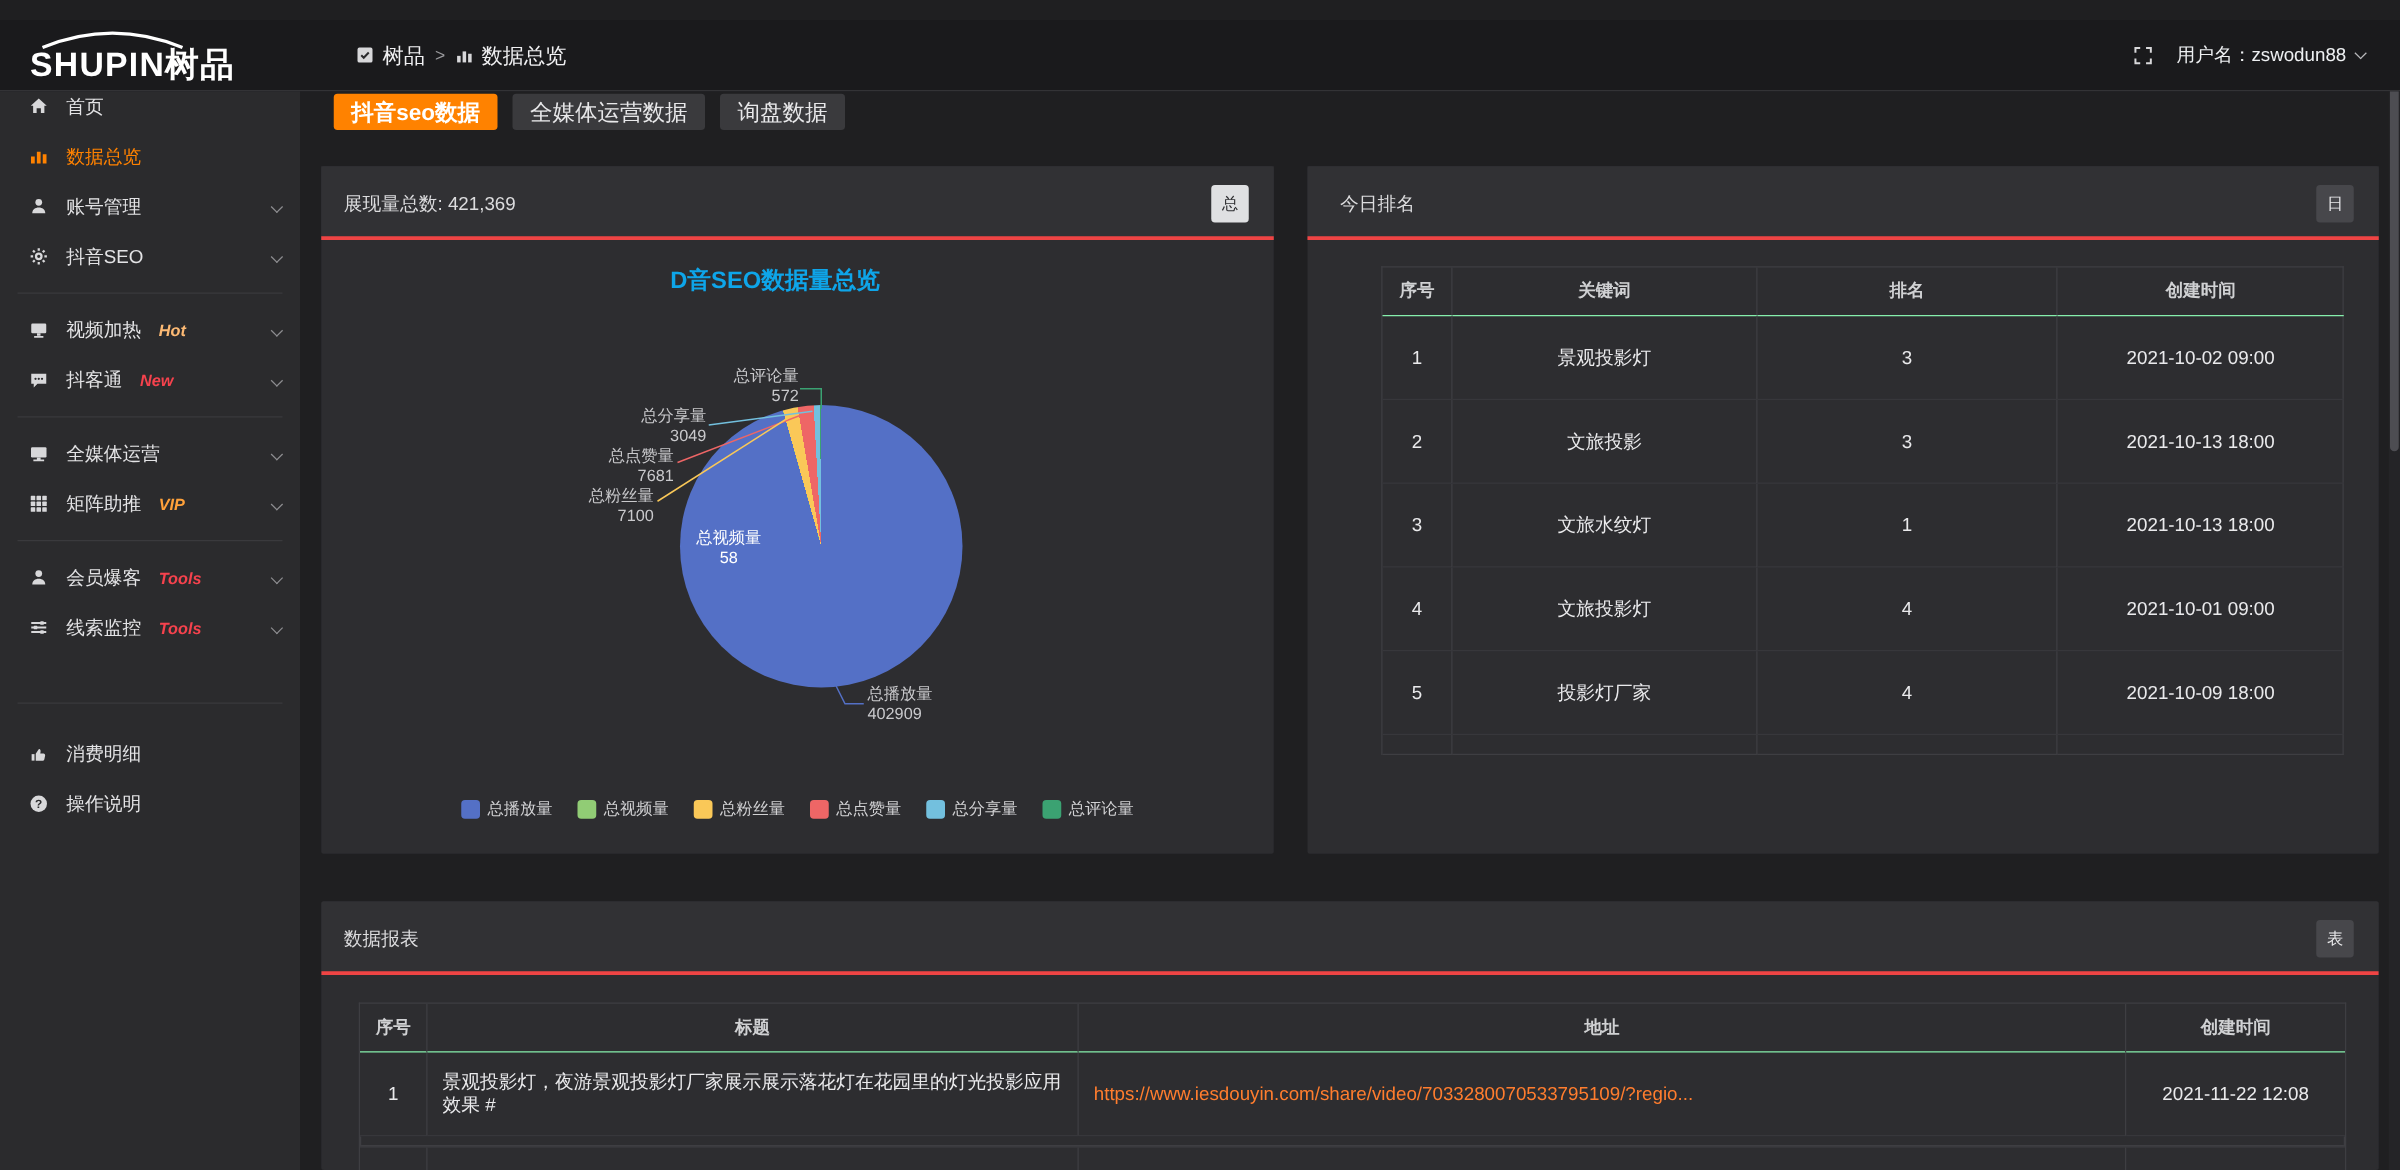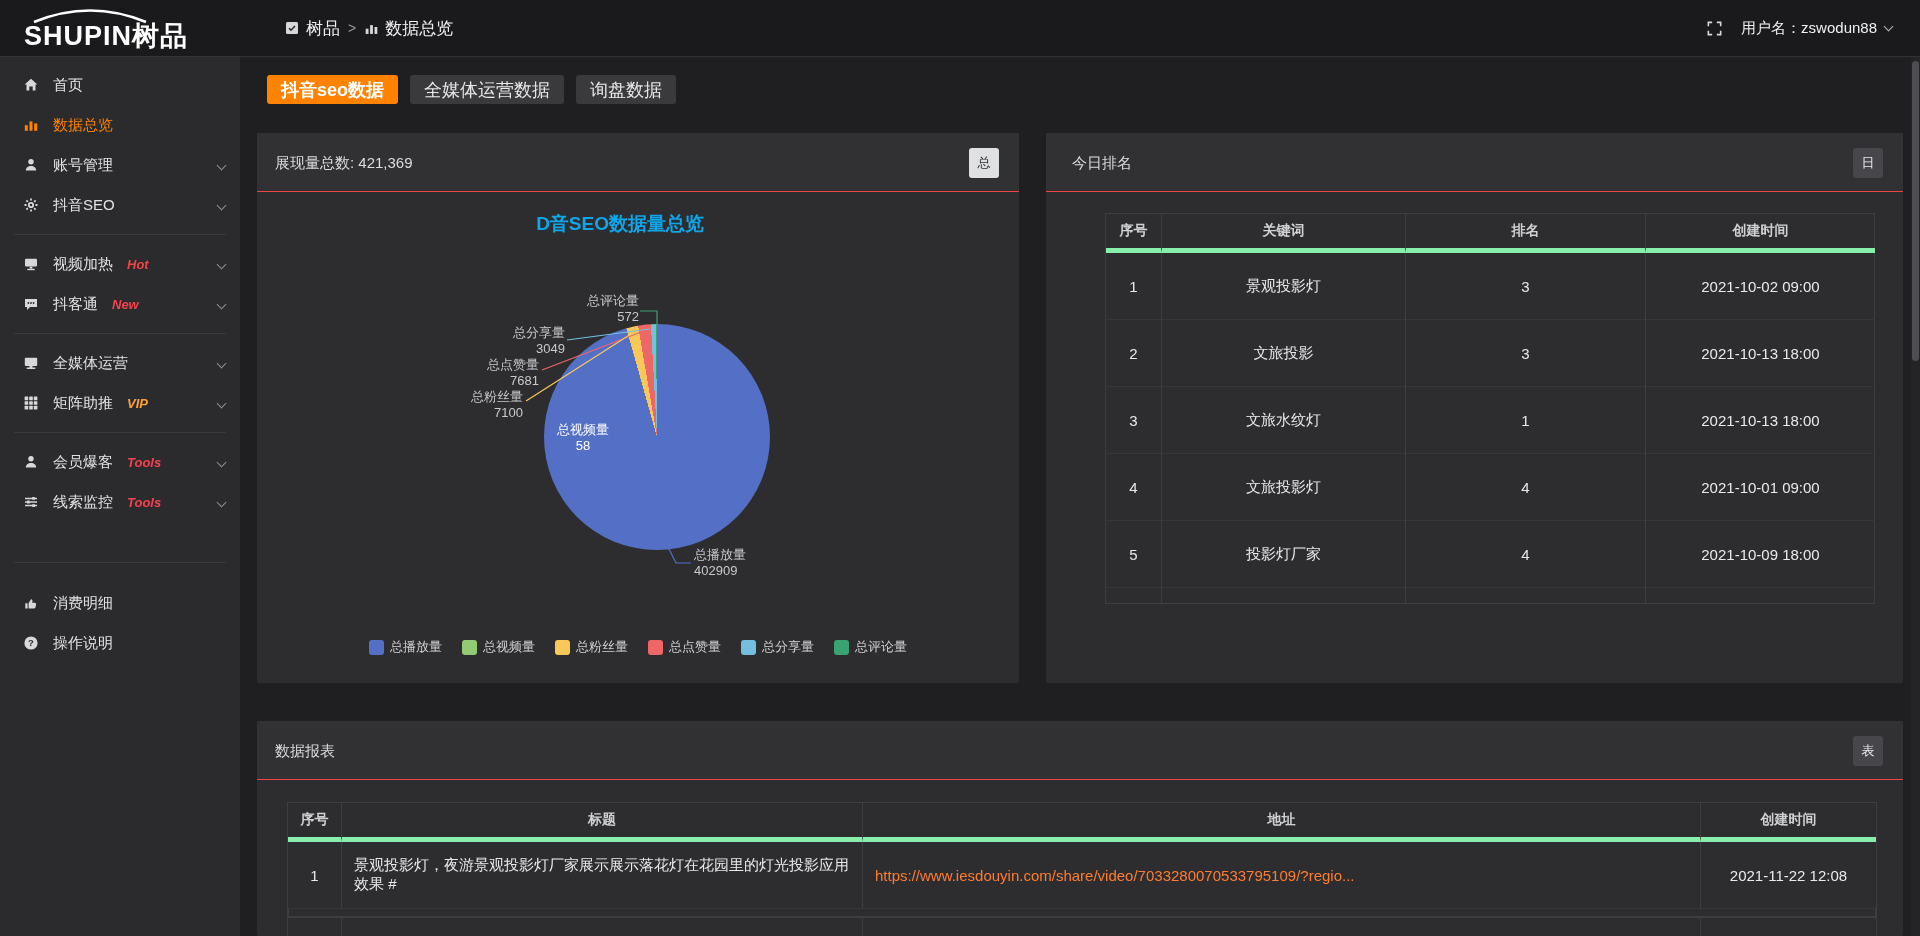--- a/index.html
+++ b/index.html
@@ -1,21 +1,21 @@
 <!DOCTYPE html>
 <html><head>
 <meta charset="utf-8">
 <style>
   * { margin:0; padding:0; box-sizing:border-box; }
   html,body { width:1920px; height:936px; overflow:hidden; background:#1f1f21;
     font-family:"Liberation Sans","DejaVu Sans",sans-serif; }
   .stage { position:relative; width:1920px; height:936px; }
 
   
-  .topbar { position:absolute; left:0; top:0; width:1920px; height:57px;
+  .topbar { position:absolute; left:0; top:16px; width:1920px; height:57px;
     background:#1a1a1c; border-bottom:1px solid #333336; z-index:5; }
   .logo { position:absolute; left:24px; top:10px; width:220px; height:40px; cursor:pointer; }
   .logo-arc { position:absolute; left:2px; top:-2px; }
   .logo-text { position:absolute; left:0; top:8px; color:#fff; font-size:27px; font-weight:700;
     letter-spacing:1px; white-space:nowrap; }
   .breadcrumb { position:absolute; left:284px; top:0; height:56px; display:flex; align-items:center;
     gap:8px; color:#f0f0f2; font-size:17px; }
   .crumb { display:flex; align-items:center; gap:6px; cursor:pointer; }
   .crumb-sep { color:#9a9a9d; font-size:14px; }
   .topbar-right { position:absolute; right:28px; top:0; height:56px; display:flex; align-items:center; gap:18px; }
@@ -37,21 +37,21 @@
   .sb-gap { height:8px; }
 
   
   .tabs { position:absolute; left:267px; top:75px; display:flex; gap:12px; }
   .tab { height:29px; padding:0 14px; display:flex; align-items:center; border-radius:3px;
     font-size:18px; color:#e8e8ea; background:#3a3a3d; cursor:pointer; }
   .tab.active { background:#ff8200; color:#fff; font-weight:700; }
 
   .card { position:absolute; background:#2d2d30; border-radius:2px; }
   .card-head { position:absolute; left:0; top:0; right:0; height:59px; background:#313134;
-    border-bottom:1px solid #ef4444; }
+    border-bottom:3px solid #ef4444; }
   .card-title { position:absolute; left:18px; top:21px; color:#dcdcde; font-size:15px; }
   .mode-btn { position:absolute; right:20px; top:15px; width:30px; height:30px; border-radius:3px;
     font-size:13px; display:flex; align-items:center; justify-content:center; cursor:pointer; }
   .mode-btn.light { background:#dfe0e2; color:#2d2d30; }
   .mode-btn.dark  { background:#47474b; color:#e8e8ea; }
 
   
   #card-left { left:257px; top:133px; width:762px; height:550px; }
   .chart-title { position:absolute; left:187px; top:78px; width:260px; text-align:right;
     color:#0ea5e9; font-size:19px; font-weight:700; }
@@ -66,21 +66,21 @@
   .lg-chip { width:15px; height:15px; border-radius:3px; }
   .lg-label { color:#d2d2d4; font-size:13px; }
 
   
   #card-right { left:1046px; top:133px; width:857px; height:550px; }
   .rtable { position:absolute; left:59px; top:80px; width:770px; border:1px solid #3e3e42; border-bottom:none; }
   .trow { display:flex; }
   .tcell { flex:0 0 auto; display:flex; align-items:center; justify-content:center;
     border-right:1px solid #3e3e42; color:#eaeaec; font-size:15px; overflow:hidden; }
   .tcell:last-child { border-right:none; }
-  .thead .tcell { height:39px; color:#d0d1d3; font-weight:700; font-size:14px; border-bottom:5px solid #86efac; }
+  .thead .tcell { height:39px; color:#d0d1d3; font-weight:700; font-size:14px; border-bottom:1px solid #86efac; }
   .tbody .tcell { height:67px; border-bottom:1px solid #37373b; }
   .ghost .tcell { height:16px; border-bottom:1px solid #3e3e42; }
   .rc0{width:56px;} .rc1{width:244px;} .rc2{width:240px;} .rc3{width:229px;}
   .pagination { position:absolute; left:59px; right:28px; top:623px; display:flex; align-items:center;
     justify-content:center; gap:10px; color:#b8b8bb; font-size:13px; }
   .pg-select { width:88px; height:28px; background:#3a3a3e; border:1px solid #4d4d51; border-radius:3px;
     display:flex; align-items:center; justify-content:center; gap:10px; color:#cfcfd2; cursor:pointer; }
   .pg-prev { padding:0 6px; cursor:pointer; display:flex; align-items:center; }
   .chev-l { width:7px; height:7px; border-left:1.8px solid #8a8a8d; border-bottom:1.8px solid #8a8a8d;
     transform:rotate(45deg); }
@@ -194,21 +194,21 @@
     <div class="sb-div"></div>
     <div class="sb-item">
       <svg class="sb-icon" viewBox="0 0 16 16">
           <g fill="#d8d8da">
             <rect x="2" y="2.8" width="12" height="7.8" rx="1"></rect>
             <rect x="6.6" y="10.6" width="2.8" height="2"></rect>
             <rect x="4.3" y="12.8" width="7.4" height="1.4"></rect>
           </g>
         </svg>
       <span>视频加热</span>
-      <span class="sb-badge" style="color: #ef4444;">Hot</span>
+      <span class="sb-badge" style="color: #fdba74;">Hot</span>
       <span class="sb-arrow"></span>
     </div>
     <div class="sb-item">
       <svg class="sb-icon" viewBox="0 0 16 16">
           <path d="M2 3h12v8H7l-3 3v-3H2z" fill="#d8d8da"></path>
           <g fill="#2b2b2d">
             <circle cx="5.4" cy="7" r="0.9"></circle>
             <circle cx="8" cy="7" r="0.9"></circle>
             <circle cx="10.6" cy="7" r="0.9"></circle>
           </g>

